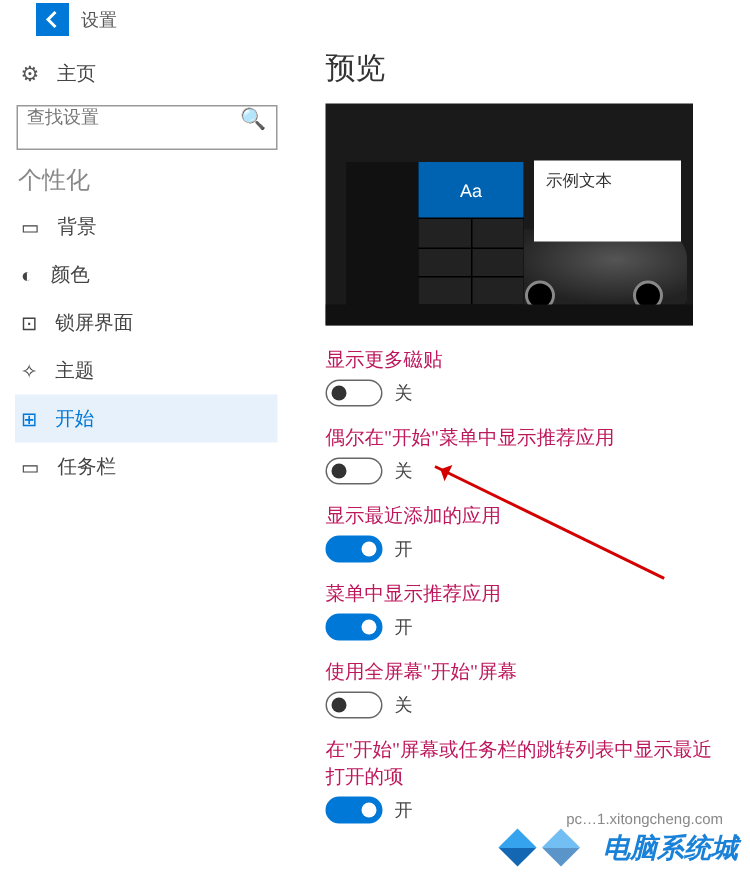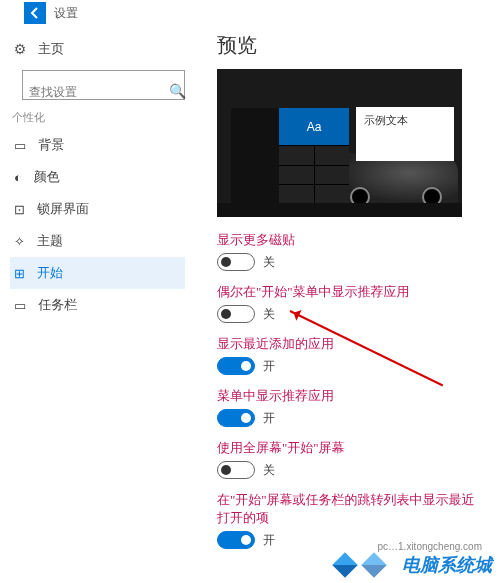--- a/index.html
+++ b/index.html
@@ -4,24 +4,24 @@
 <style>
   * { box-sizing: border-box; margin: 0; padding: 0; }
   body { font-family: "Microsoft YaHei", "Segoe UI", sans-serif; font-size: 13px; color: #333; background: #fff; width: 500px; height: 583px; overflow: hidden; position: relative; }
   .titlebar { height: 26px; background: #fff; display: flex; align-items: center; padding: 0 24px; gap: 8px; }
   .back-btn { width: 22px; height: 22px; background: #0078d7; color: #fff; display: flex; align-items: center; justify-content: center; font-size: 14px; }
   .app-title { font-size: 12px; color: #555; }
   .body-wrap { display: flex; height: calc(100% - 26px); }
   .sidebar { width: 195px; padding: 8px 10px 0 10px; }
   .side-row { display: flex; align-items: center; gap: 10px; padding: 6px 2px; font-size: 13px; color: #444; }
   .side-row .ico { width: 16px; text-align: center; font-size: 14px; color: #555; }
-  .search-box { display: flex; align-items: flex-end; border: 1px solid #999; height: 30px; padding: 0 6px; margin: 6px 0 10px 12px; justify-content: space-between; }
+  .search-box { display: flex; align-items: flex-start; border: 1px solid #999; height: 30px; padding: 0 6px; margin: 6px 0 10px 1px; justify-content: space-between; }
   .search-box input { border: none; outline: none; font-size: 12px; color: #666; width: 140px; background: transparent; }
   .search-box .sico { color: #666; font-size: 14px; }
-  .section-label { font-size: 11px; color: #888; margin: 6px 0 4px 2px; }
+  .section-label { font-size: 16px; color: #888; margin: 6px 0 4px 2px; }
   .side-item { display: flex; align-items: center; gap: 12px; padding: 7px 4px; font-size: 13px; color: #444; cursor: pointer; }
   .side-item.active { background: #e6f1fb; color: #0078d7; }
   .side-item.active .ico { color: #0078d7; }
   .main { flex: 1; padding: 6px 18px 0 22px; overflow: hidden; }
   .main h2 { font-size: 20px; font-weight: 400; margin-bottom: 10px; }
   .preview { width: 245px; height: 148px; background: #1a1a1a; position: relative; margin-bottom: 14px; overflow: hidden; }
   .preview .taskbar { position: absolute; bottom: 0; left: 0; right: 0; height: 14px; background: #111; }
   .preview .car { position: absolute; right: 4px; bottom: 14px; width: 120px; height: 50px; background: radial-gradient(ellipse at 60% 40%, #555 0%, #222 70%); border-radius: 8px 20px 4px 4px; }
   .preview .wheel1, .preview .wheel2 { position: absolute; width: 20px; height: 20px; background: #000; border: 2px solid #888; border-radius: 50%; bottom: 10px; }
   .preview .wheel1 { right: 92px; } .preview .wheel2 { right: 20px; }

